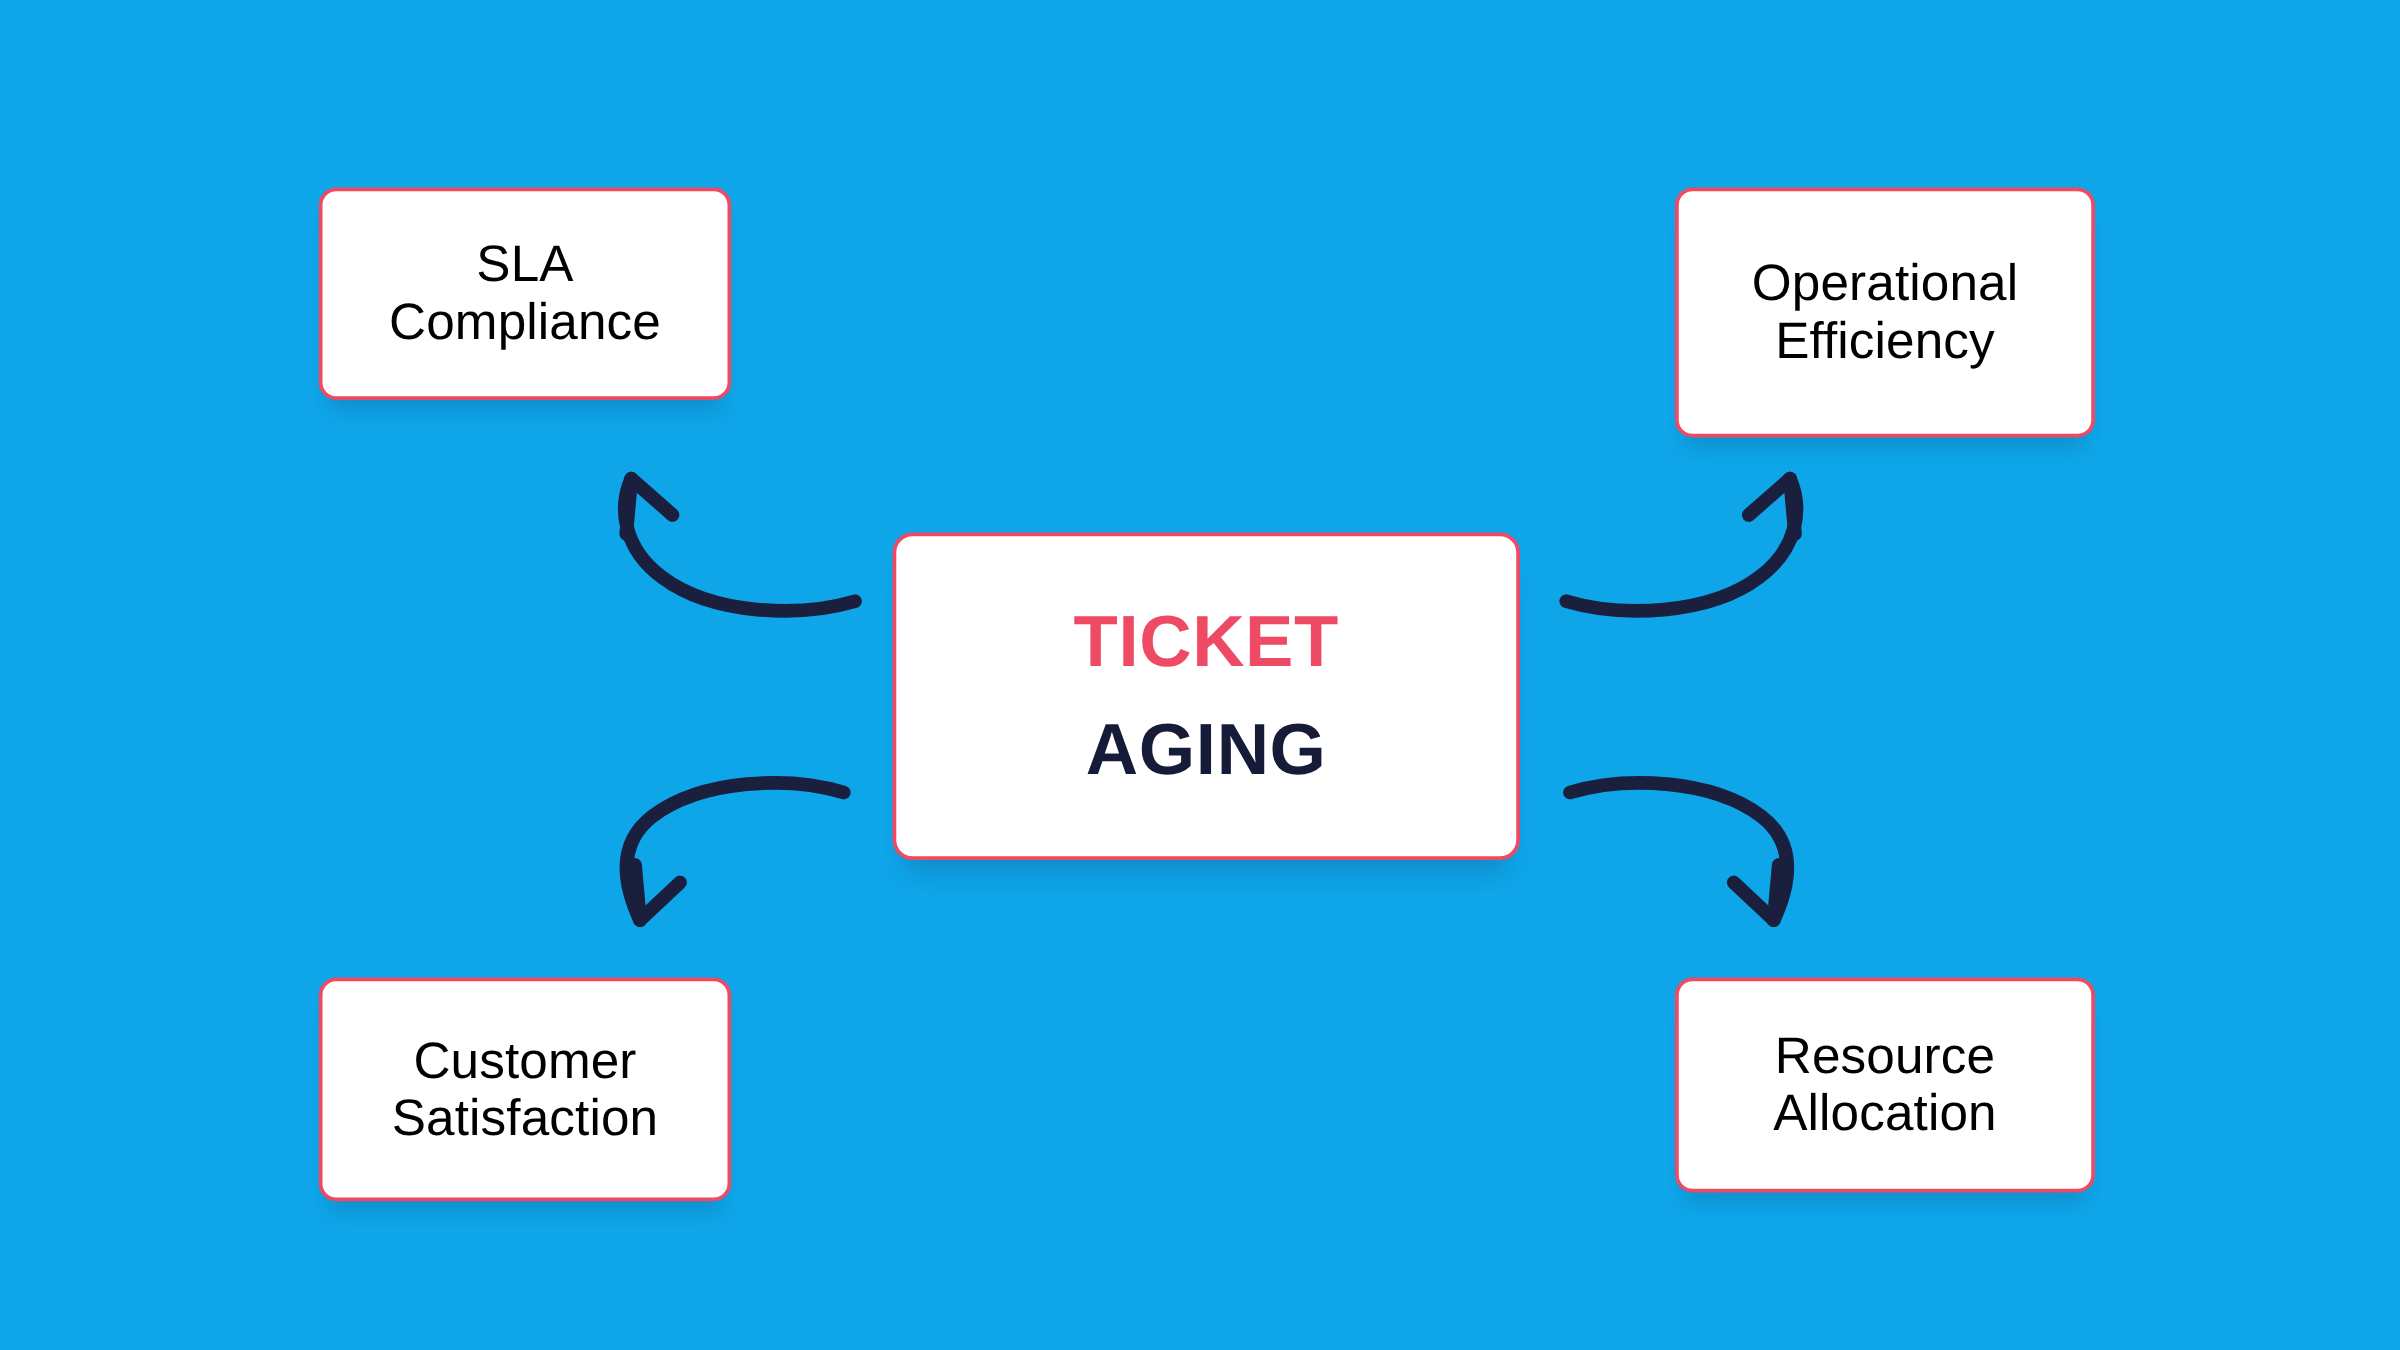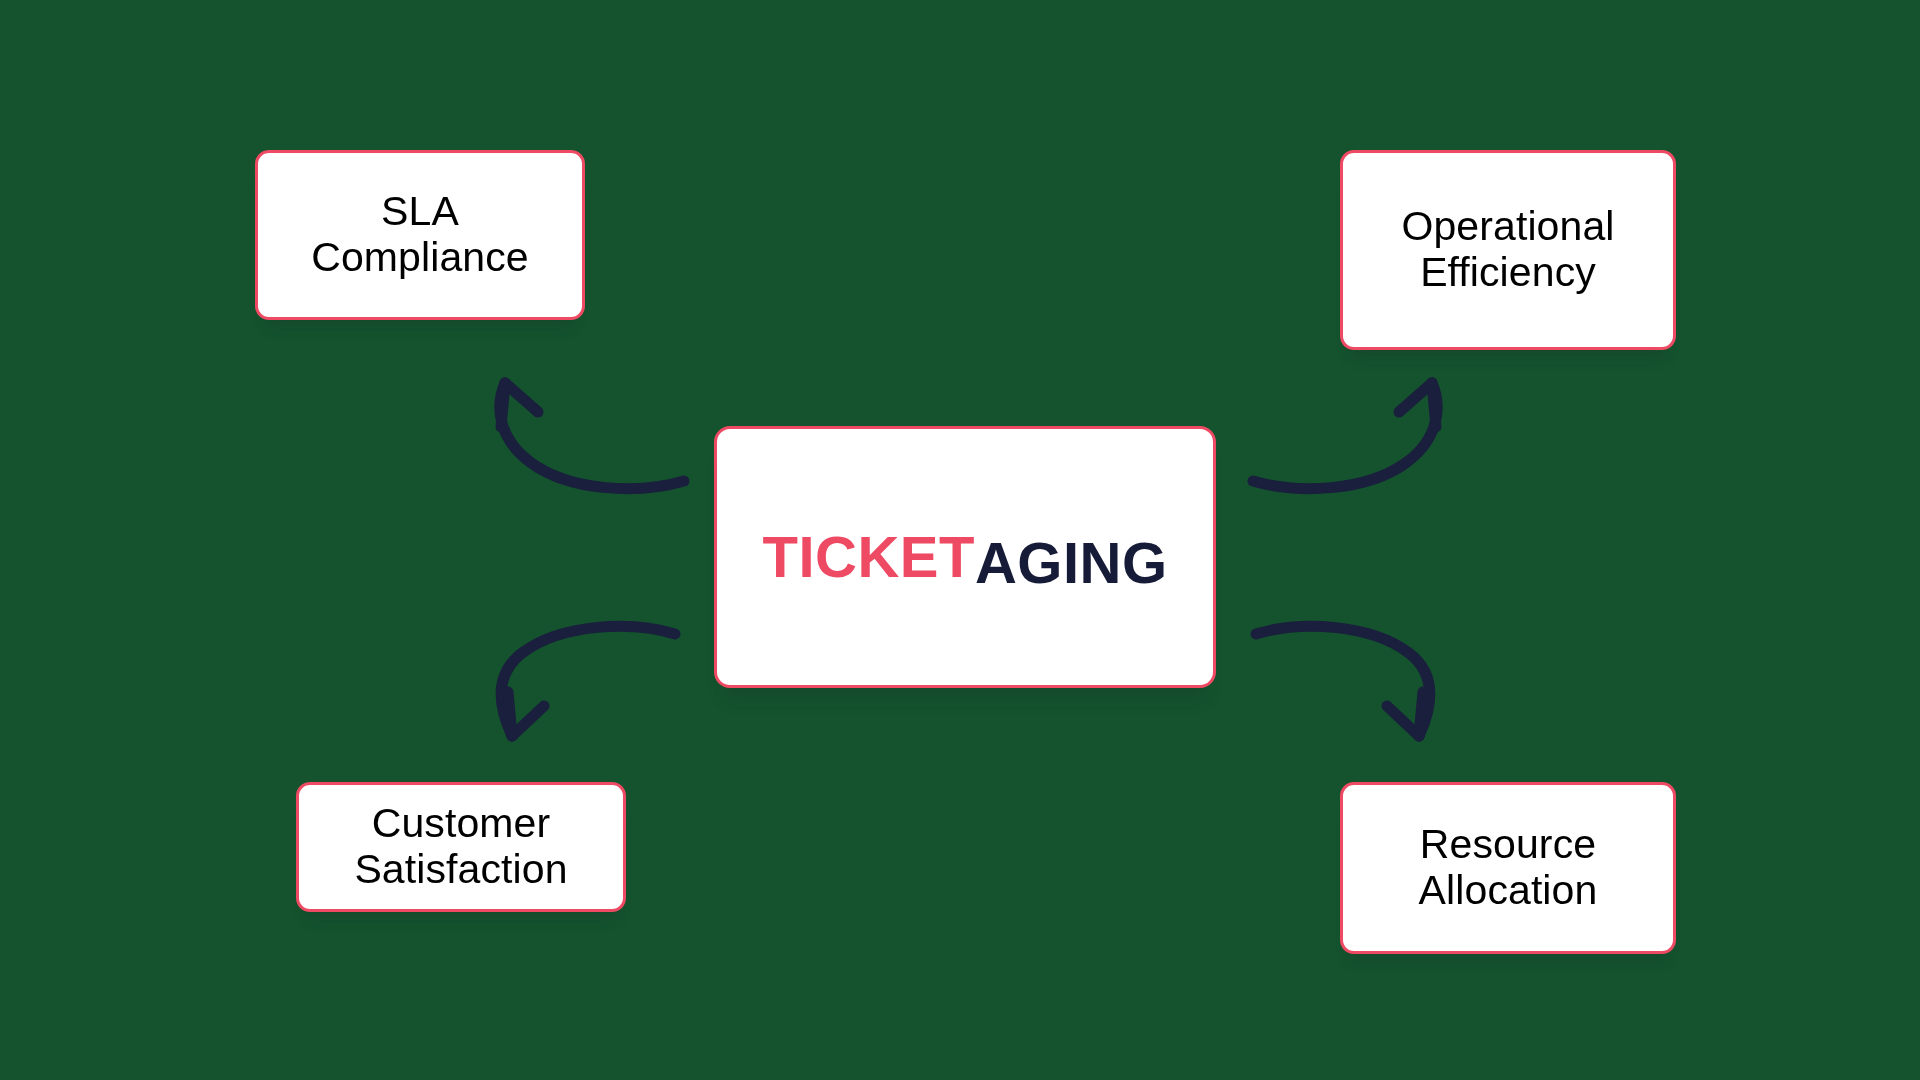--- a/index.html
+++ b/index.html
@@ -8,21 +8,21 @@
     padding: 0;
     background: #ffffff;
   }
   body {
     font-family: "Liberation Sans", sans-serif;
   }
   #canvas {
     position: relative;
     width: 1920px;
     height: 1080px;
-    background: #14532d;
+    background: #0ea5e9;
     overflow: hidden;
   }
 
   
   .node {
     position: absolute;
     box-sizing: border-box;
     background: #ffffff;
     border: 3px solid #ee4a63;
     border-radius: 14px;
@@ -38,31 +38,31 @@
     color: #000000;
     font-weight: 400;
     letter-spacing: 0.1px;
     padding: 0 10px;
     white-space: pre-line;
   }
 
   
   #node-sla        { left: 255px;  top: 150px; width: 330px; height: 170px; }
   #node-ops        { left: 1340px; top: 150px; width: 336px; height: 200px; }
-  #node-csat       { left: 255px;  top: 782px; width: 330px; height: 130px; margin-left: 41px; }
+  #node-csat       { left: 255px;  top: 782px; width: 330px; height: 179px; }
   #node-resource   { left: 1340px; top: 782px; width: 336px; height: 172px; }
 
   
   #node-center {
     left: 714px;
     top: 426px;
     width: 502px;
     height: 262px;
     border-radius: 16px;
-    flex-direction: row;
+    flex-direction: column;
     box-shadow: 0 20px 20px -12px rgba(30, 30, 50, 0.20);
   }
   #node-center .center-line {
     font-size: 58px;
     font-weight: bold;
     line-height: 1.28;
     letter-spacing: 0.5px;
   }
   #node-center .line-primary   { color: #ee4a63; }
   #node-center .line-secondary { color: #161b38; margin-top: 12px; }

